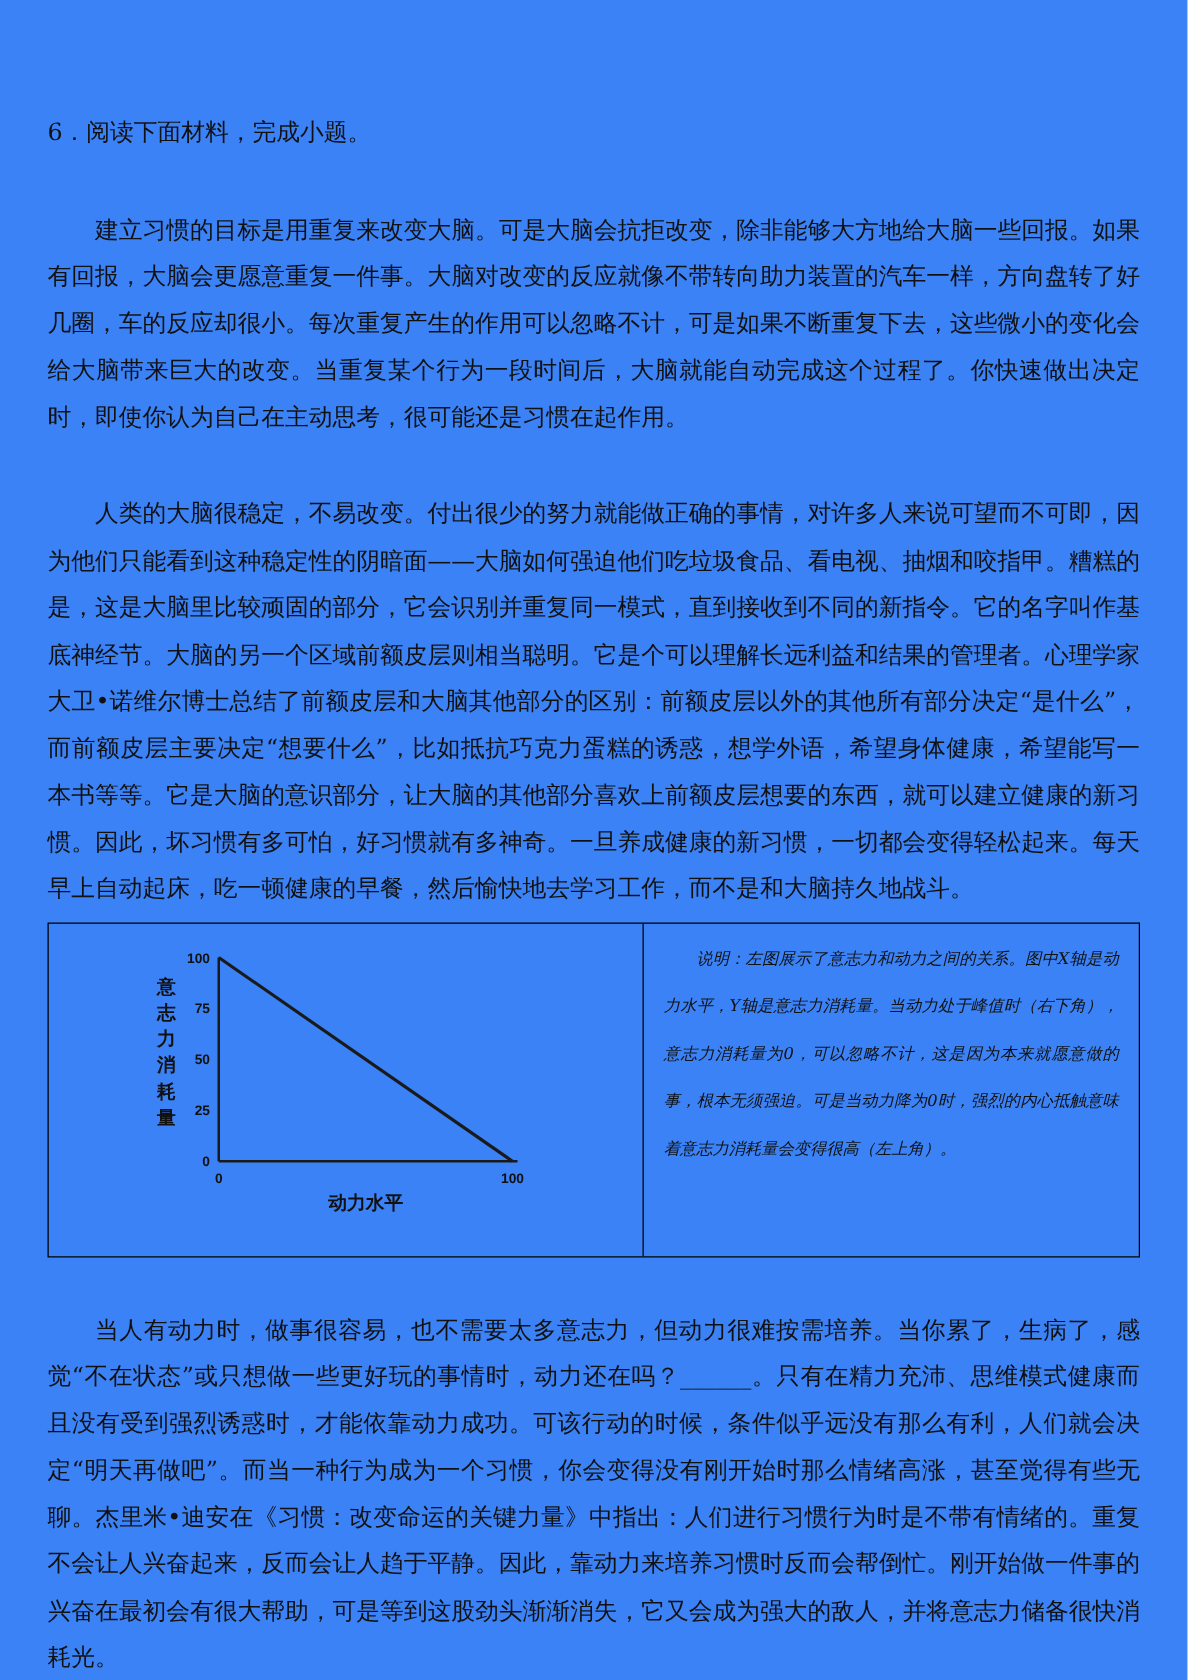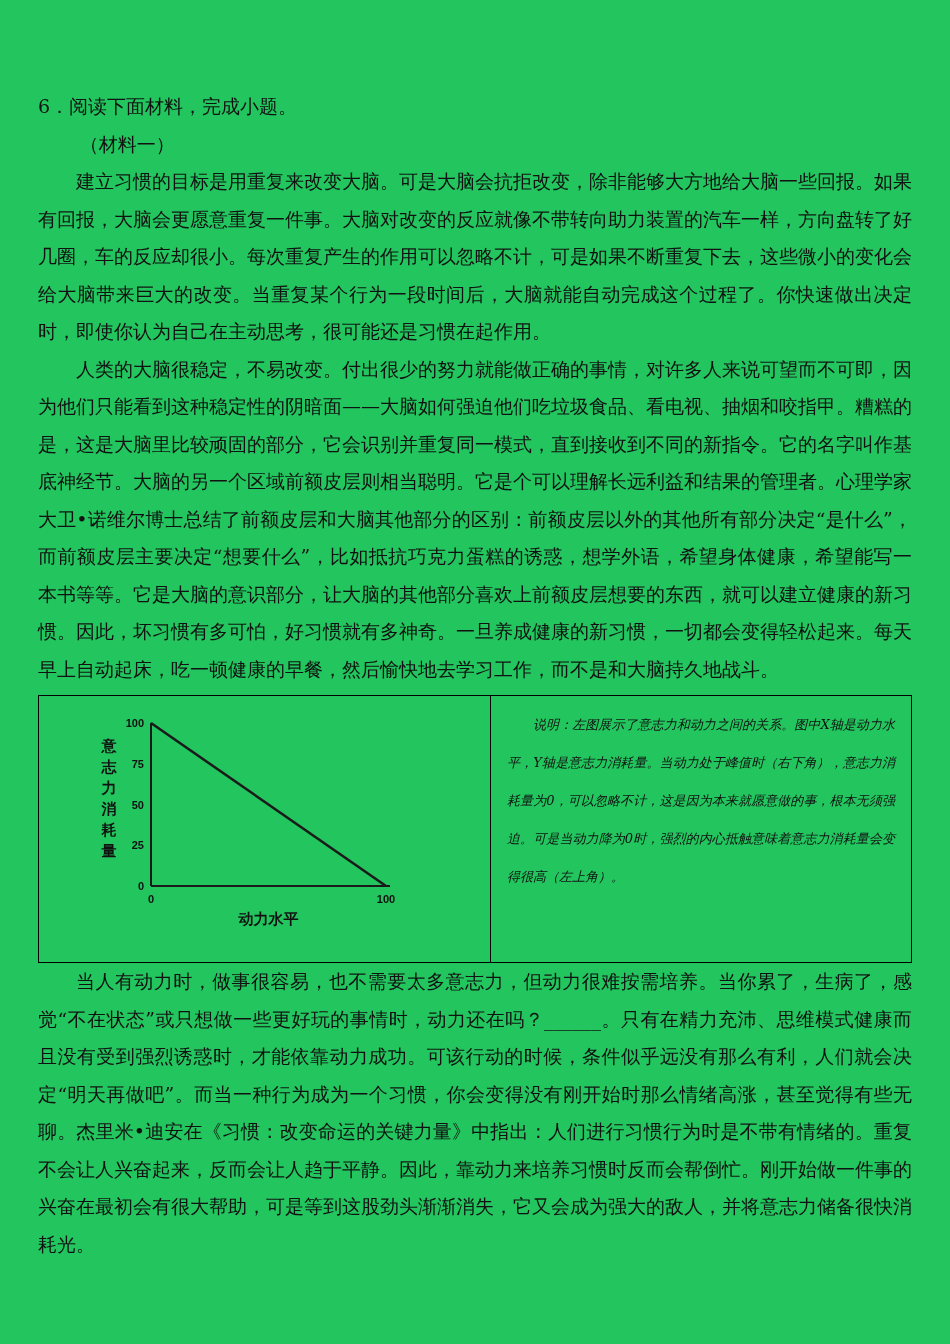--- a/index.html
+++ b/index.html
@@ -1,36 +1,37 @@
 <!DOCTYPE html>
 <html><head>
 <meta charset="utf-8">
 <style>
   html,body{margin:0;padding:0;background:#ffffff;}
   .page{
     position:relative;
     width:950px;height:1344px;
     box-sizing:border-box;
     padding:88px 38px 0 38px;
-    background:#22c55e;
+    background:#3b82f6;
     color:#111;
     font-family:"DejaVu Serif","Liberation Serif",serif;
     font-size:19px;
     line-height:37.5px;
     overflow:hidden;
   }
   .para{margin:0;text-align:justify;}
-  .indent{text-indent:2em;}
+  .indent{text-indent:2em;margin-top:40px;}
   .label{text-indent:2.2em;}
   .m2-box{
     margin-top:7px;
     border:1.5px solid #000;
     display:flex;
     height:268px;
     box-sizing:border-box;
+    padding-left:24px;
   }
   .chart-cell{
     width:452px;
     box-sizing:border-box;
     border-right:1.5px solid #000;
     display:flex;align-items:flex-start;justify-content:flex-start;
   }
   .chart-cell svg{display:block;}
   .note-cell{
     flex:1;
@@ -48,21 +49,20 @@
   .tick-num{font-family:"Liberation Sans",sans-serif;font-weight:bold;font-size:11px;fill:#111;}
   .axis-title{font-family:"Liberation Sans",sans-serif;font-weight:bold;font-size:15px;fill:#111;}
 </style>
 </head>
 <body>
 
 <div class="page">
 
   <p class="para">6．阅读下面材料，完成小题。</p>
 
-  <p class="para label">（材料一）</p>
   <p class="para indent">建立习惯的目标是用重复来改变大脑。可是大脑会抗拒改变，除非能够大方地给大脑一些回报。如果有回报，大脑会更愿意重复一件事。大脑对改变的反应就像不带转向助力装置的汽车一样，方向盘转了好几圈，车的反应却很小。每次重复产生的作用可以忽略不计，可是如果不断重复下去，这些微小的变化会给大脑带来巨大的改变。当重复某个行为一段时间后，大脑就能自动完成这个过程了。你快速做出决定时，即使你认为自己在主动思考，很可能还是习惯在起作用。</p>
   <p class="para indent">人类的大脑很稳定，不易改变。付出很少的努力就能做正确的事情，对许多人来说可望而不可即，因为他们只能看到这种稳定性的阴暗面——大脑如何强迫他们吃垃圾食品、看电视、抽烟和咬指甲。糟糕的是，这是大脑里比较顽固的部分，它会识别并重复同一模式，直到接收到不同的新指令。它的名字叫作基底神经节。大脑的另一个区域前额皮层则相当聪明。它是个可以理解长远利益和结果的管理者。心理学家大卫•诺维尔博士总结了前额皮层和大脑其他部分的区别：前额皮层以外的其他所有部分决定“是什么”，而前额皮层主要决定“想要什么”，比如抵抗巧克力蛋糕的诱惑，想学外语，希望身体健康，希望能写一本书等等。它是大脑的意识部分，让大脑的其他部分喜欢上前额皮层想要的东西，就可以建立健康的新习惯。因此，坏习惯有多可怕，好习惯就有多神奇。一旦养成健康的新习惯，一切都会变得轻松起来。每天早上自动起床，吃一顿健康的早餐，然后愉快地去学习工作，而不是和大脑持久地战斗。</p>
 
 
   <div class="m2-box">
     <div class="chart-cell">
       <svg id="chart-svg" width="450" height="265" viewBox="0 0 450 265">
           <line x1="112" y1="27" x2="112" y2="190" stroke="#1a1a1a" stroke-width="2"></line>
           <line x1="112" y1="190" x2="351" y2="190" stroke="#1a1a1a" stroke-width="2"></line>
           <polyline points="112,27 347,190" fill="none" stroke="#1a1a1a" stroke-width="2.5"></polyline>

